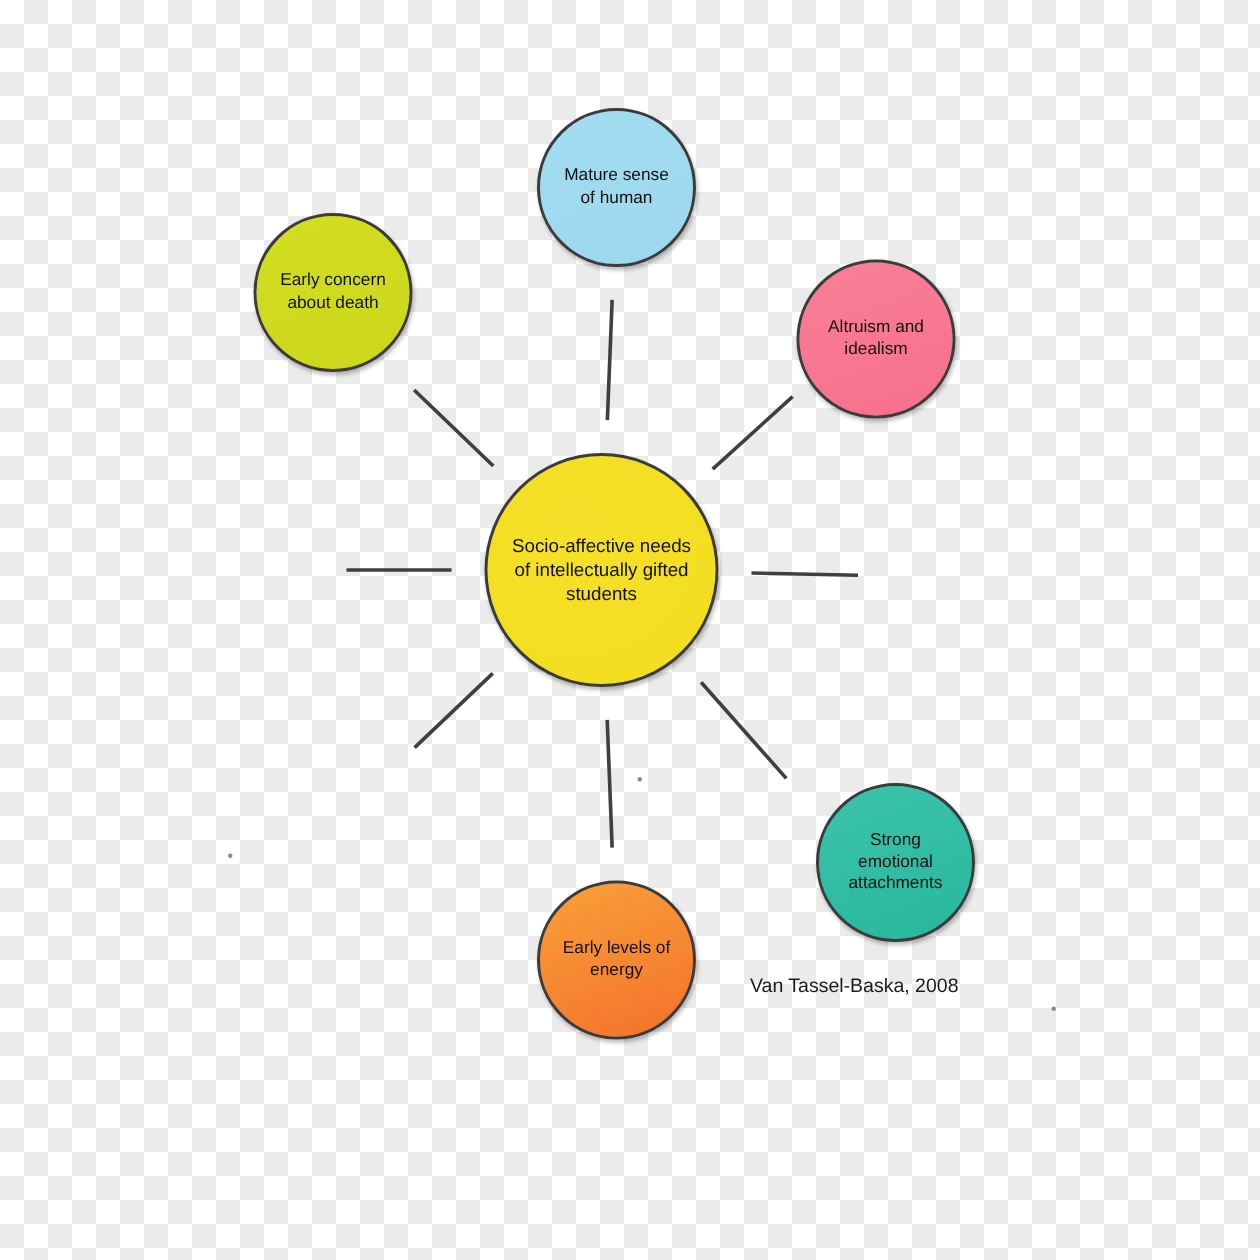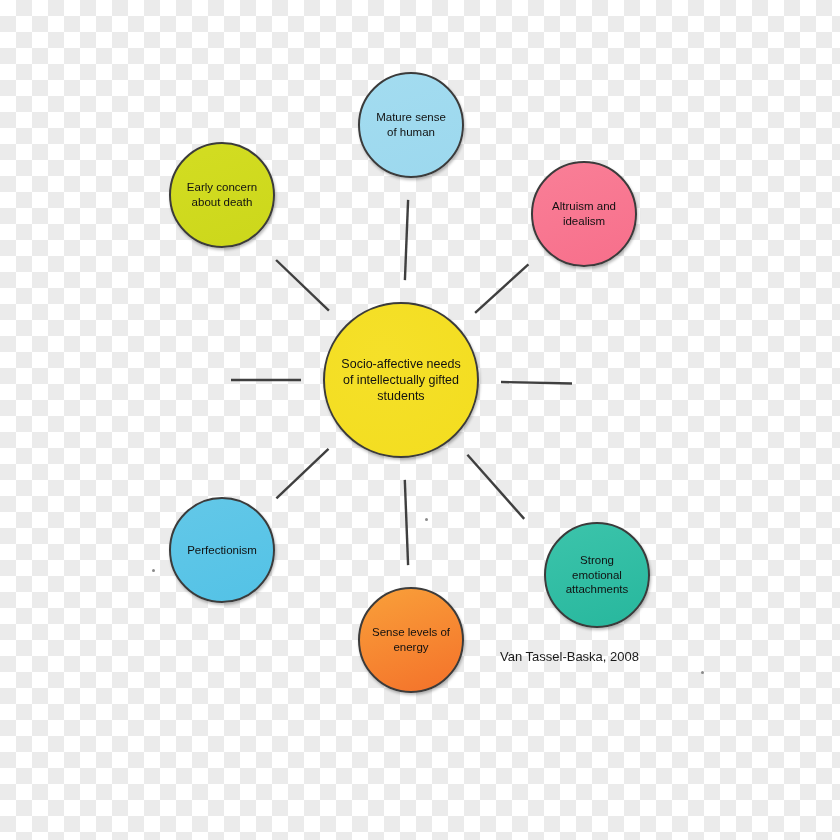--- a/index.html
+++ b/index.html
@@ -103,28 +103,25 @@
 
   <div class="speck" style="left:425px; top:518px;"></div>
   <div class="speck" style="left:152px; top:569px;"></div>
   <div class="speck" style="left:701px; top:671px;"></div>
   <div class="speck" style="left:622px; top:213px;"></div>
 
   <div class="caption" style="left:500px; top:649px;">Van Tassel-Baska, 2008</div>
 <div class="node node-spoke" style="left: 358px; top: 72px; width: 106px; height: 106px; background: linear-gradient(160deg, rgb(163, 220, 240) 0%, rgb(156, 216, 238) 100%);">
       <span>Mature sense of human</span>
     </div>
-    <div class="node node-spoke" style="left: 531px; top: 161px; width: 106px; height: 106px; background: linear-gradient(160deg, rgb(249, 127, 151) 0%, rgb(247, 111, 139) 100%);">
+    <div class="node node-spoke" style="left: 531px; top: 173px; width: 106px; height: 106px; background: linear-gradient(160deg, rgb(249, 127, 151) 0%, rgb(247, 111, 139) 100%);">
       <span>Altruism and idealism</span>
     </div>
     <div class="node node-spoke" style="left: 544px; top: 522px; width: 106px; height: 106px; background: linear-gradient(160deg, rgb(60, 196, 171) 0%, rgb(39, 183, 157) 100%);">
       <span>Strong emotional attachments</span>
     </div>
     <div class="node node-spoke" style="left: 358px; top: 587px; width: 106px; height: 106px; background: linear-gradient(160deg, rgb(249, 160, 58) 0%, rgb(244, 113, 42) 100%);">
-      <span>Sense levels of energy</span>
-    </div>
-    <div class="node node-spoke" style="left: 169px; top: 497px; width: 106px; height: 106px; background: linear-gradient(160deg, rgb(99, 200, 232) 0%, rgb(83, 194, 230) 100%);">
-      <span>Perfectionism</span>
+      <span>Early levels of energy</span>
     </div>
     <div class="node node-spoke" style="left: 169px; top: 142px; width: 106px; height: 106px; background: linear-gradient(160deg, rgb(211, 221, 34) 0%, rgb(204, 215, 27) 100%);">
       <span>Early concern about death</span>
     </div>
   </div>
 
 </body></html>

